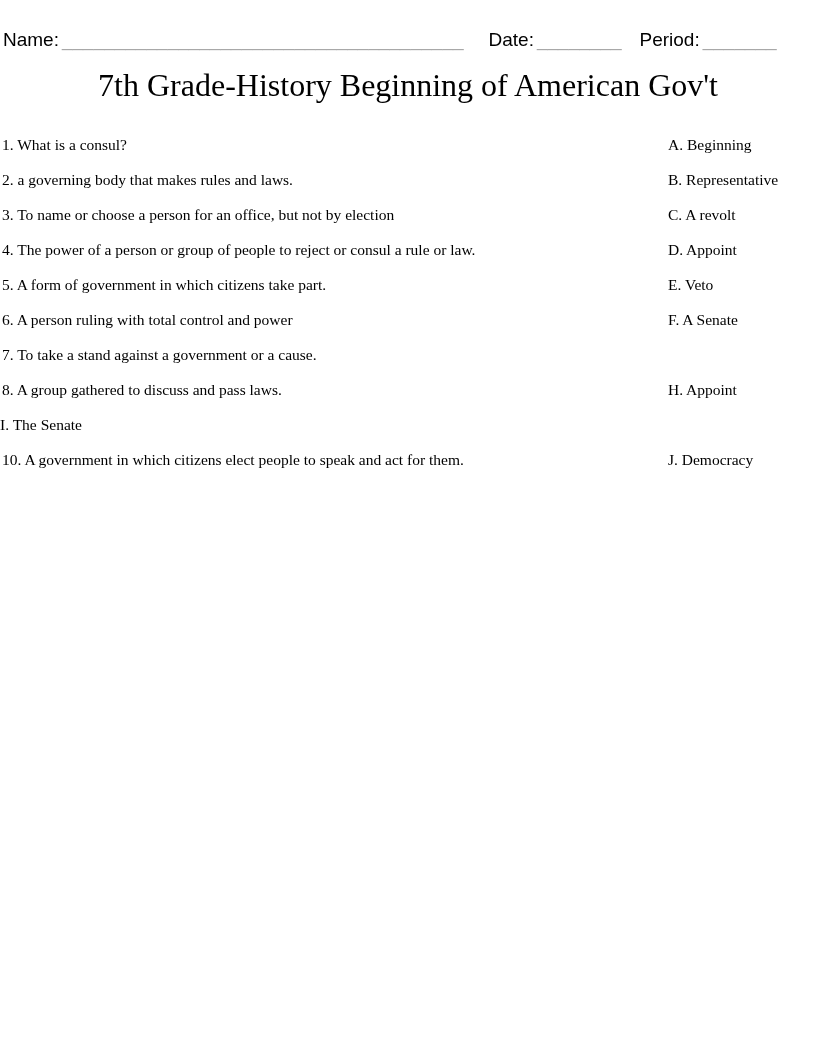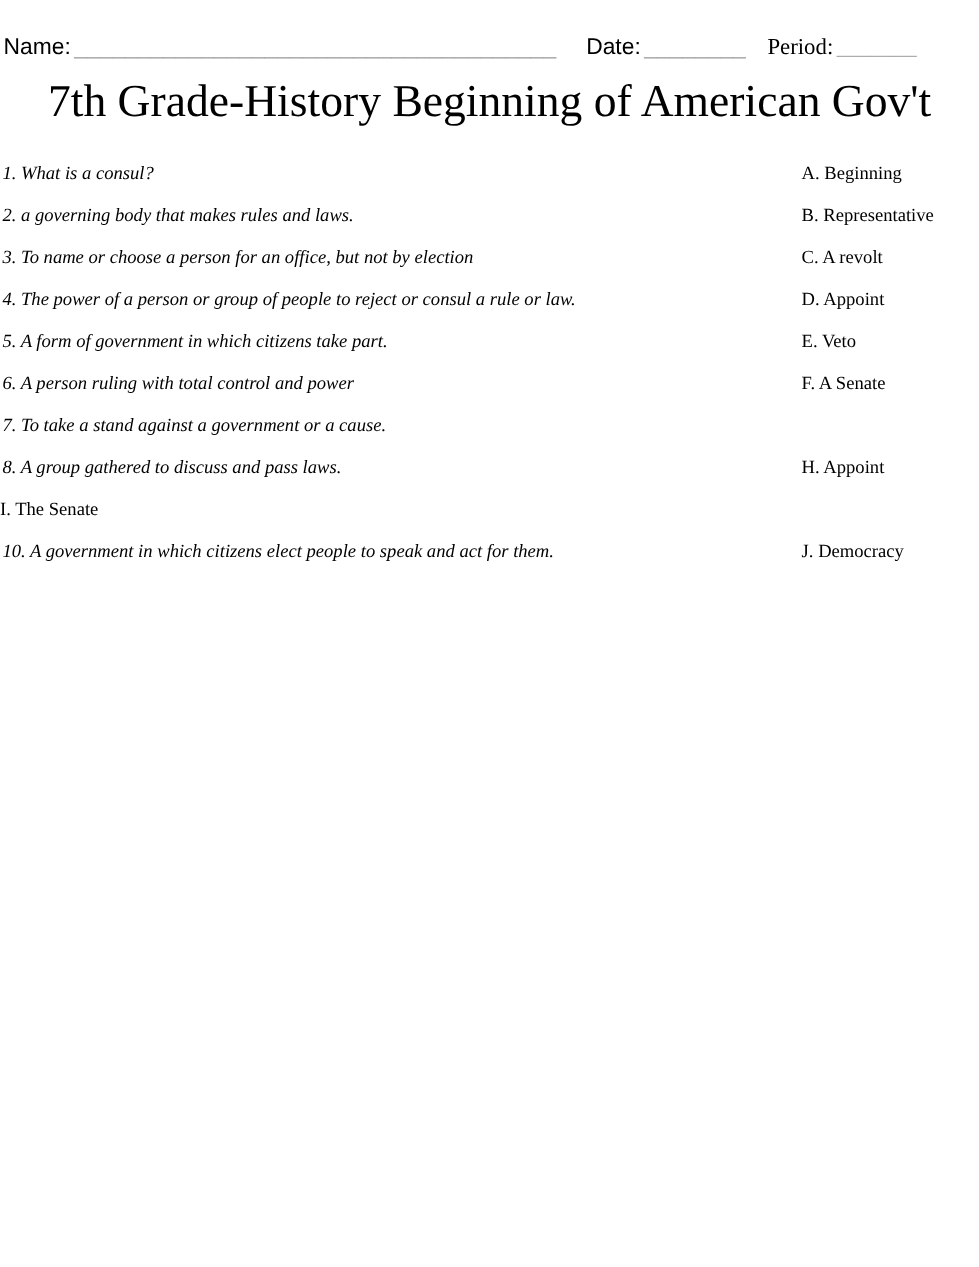--- a/index.html
+++ b/index.html
@@ -19,44 +19,44 @@
     align-items: baseline;
     white-space: nowrap;
     font-family: "Liberation Sans", sans-serif;
     font-size: 19px;
     line-height: 22px;
     padding: 1px 46px 0 3px;
     color: var(--text, #000000);
   }
   .hdr-group { display: flex; align-items: baseline; }
   .grp-date   { margin-left: 25px; }
-  .grp-period { margin-left: 18px; font-family: Liberation Serif, serif; }
+  .grp-period { margin-left: 18px; }
   .hdr-label { flex: none; }
   .blank {
     color: var(--blank-line, #a8a8a8);
     margin-left: 3px;
     letter-spacing: 0;
   }
   .title {
     margin-top: 12px;
     text-align: center;
     font-family: "Liberation Serif", serif;
-    font-size: 38px;
+    font-size: 32px;
     line-height: 44px;
     font-weight: 400;
   }
   .rows { margin-top: 20px; }
   .row {
     display: flex;
     align-items: center;
     height: 35px;
     font-size: 15.5px;
     line-height: 35px;
   }
-  .q { flex: 1 1 auto; padding-left: 2px; min-width: 0; font-style: italic; }
+  .q { flex: 1 1 auto; padding-left: 2px; min-width: 0; }
   .a { flex: 0 0 148px; width: 148px; }
 </style>
 </head>
 <body>
 
 <div class="page">
 
   <div class="header">
     <div class="hdr-group grp-name">
       <span class="hdr-label">Name:</span>

